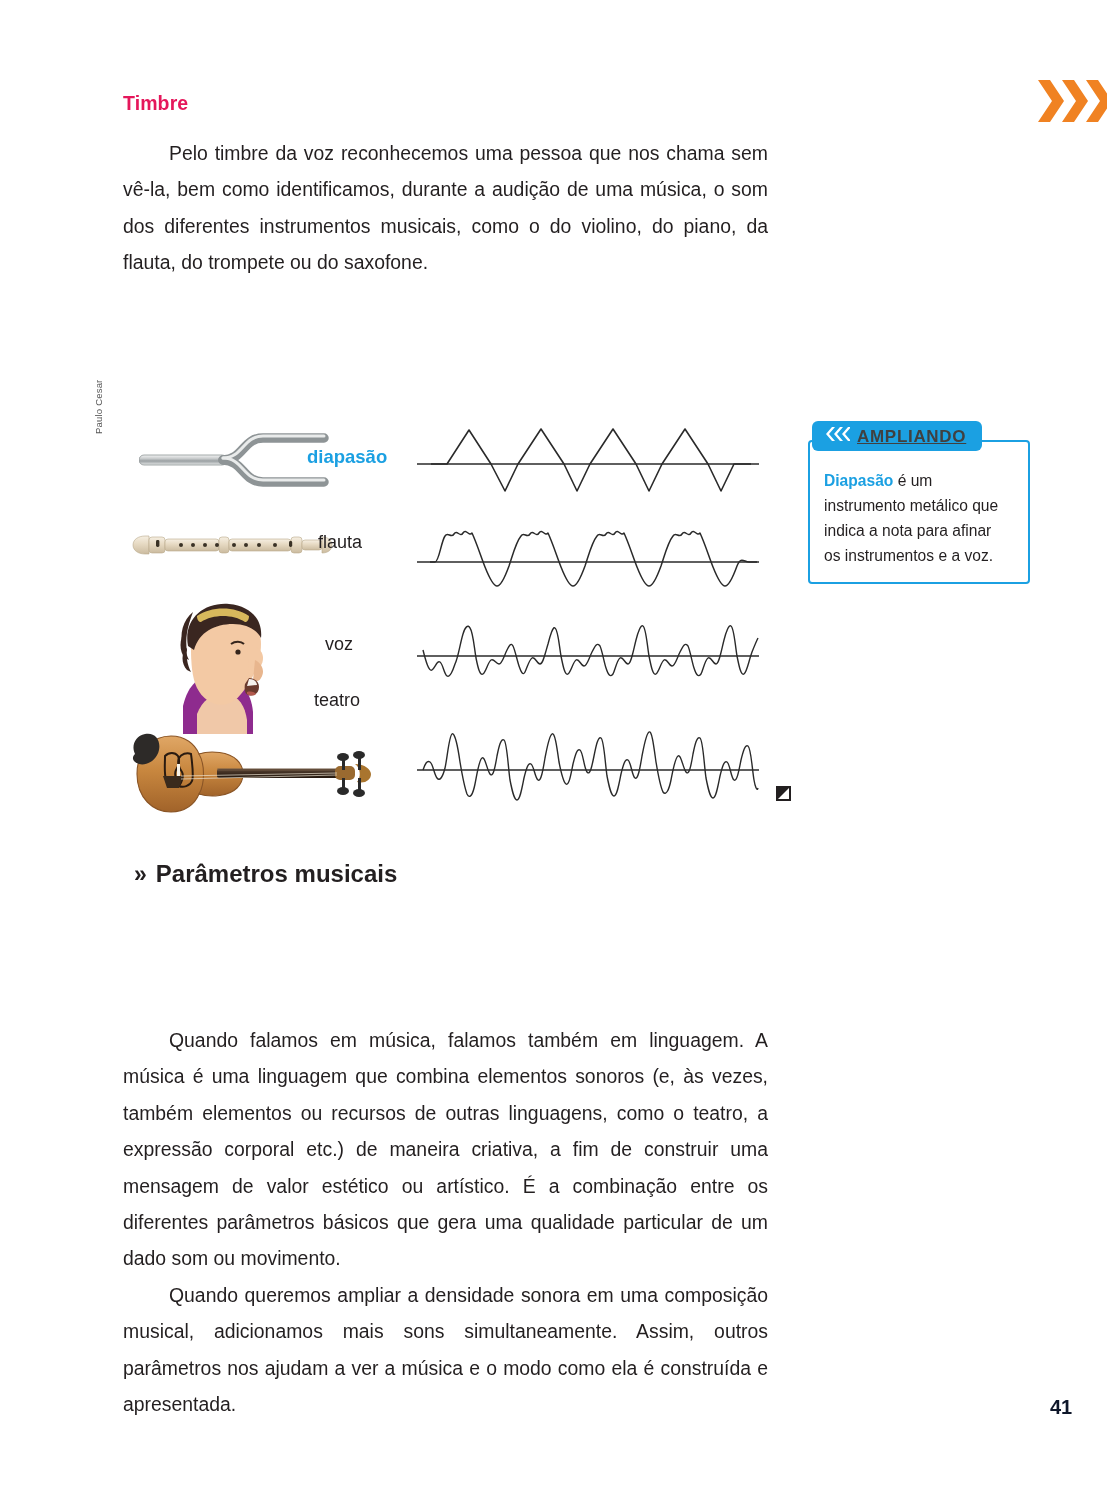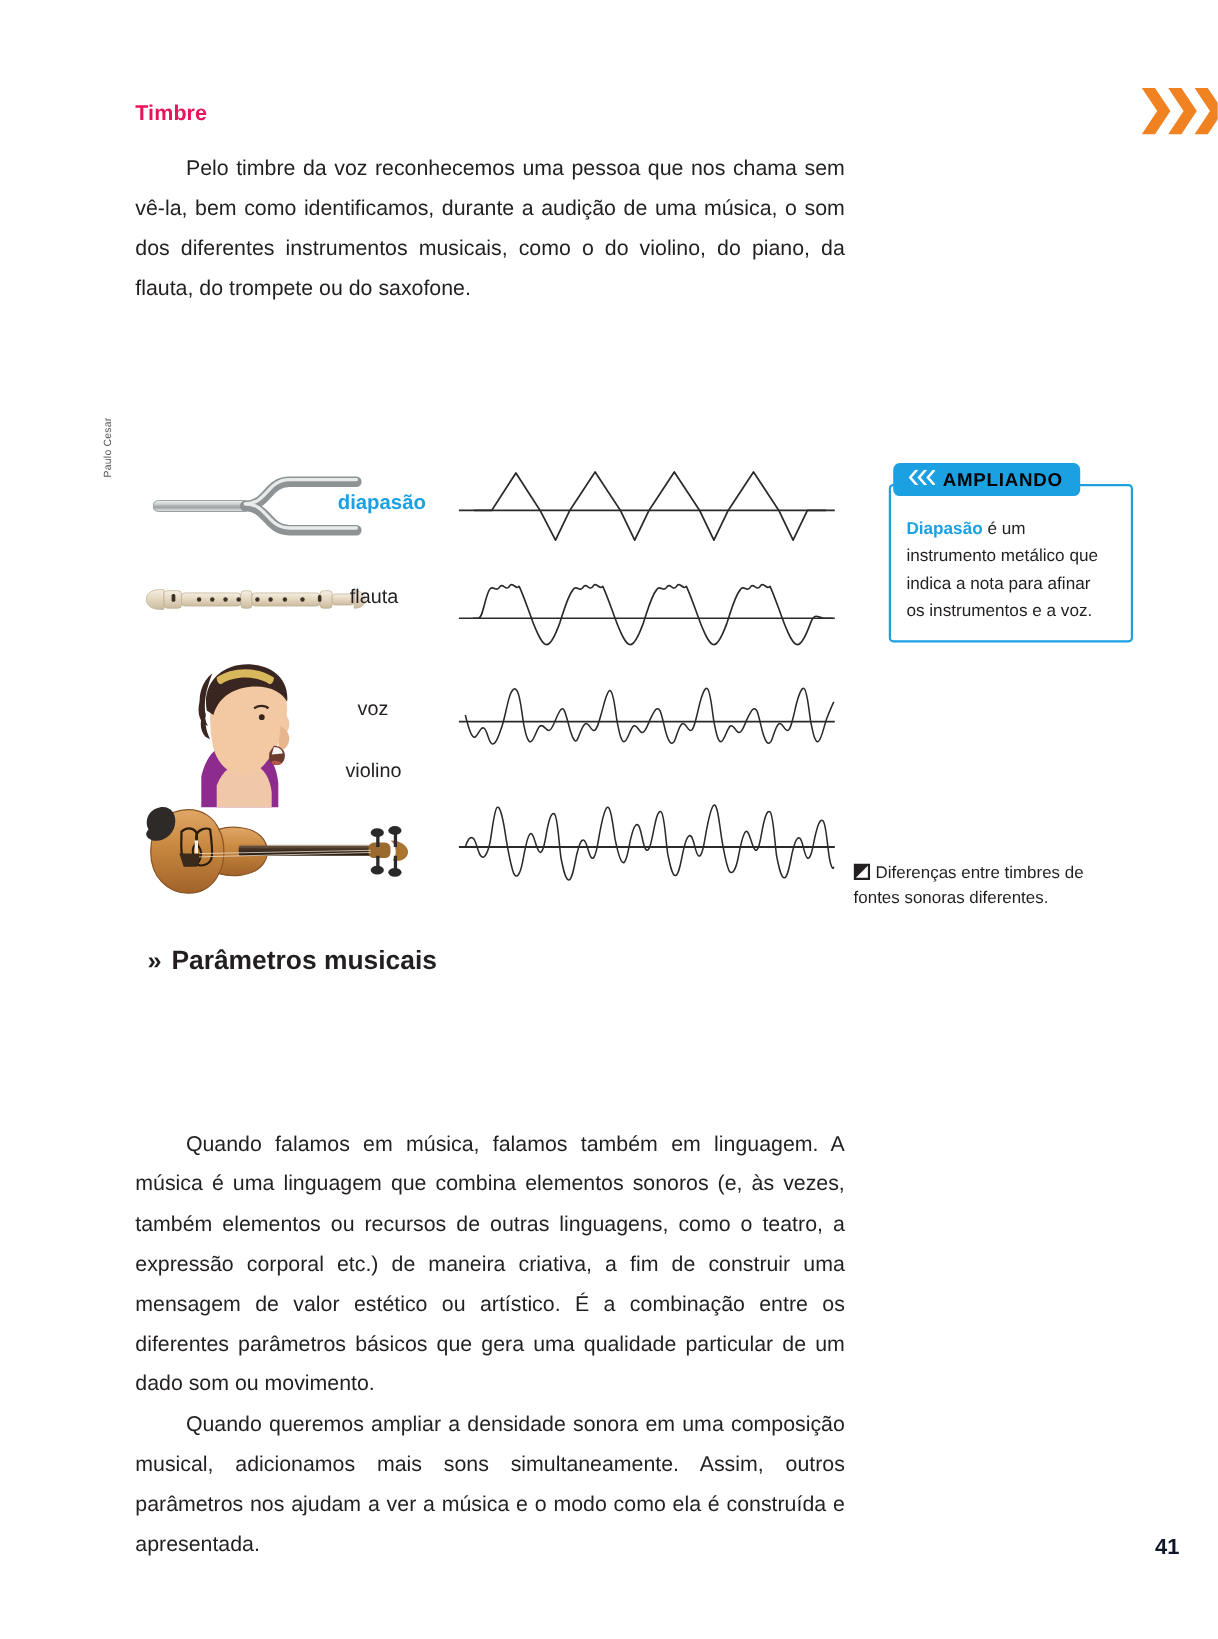--- a/index.html
+++ b/index.html
@@ -122,25 +122,26 @@
     height: 30px;
     background: #1ba0e2;
     border-radius: 6px;
     padding: 0 16px 0 12px;
     display: flex;
     align-items: center;
     gap: 7px;
     box-sizing: border-box;
   }
   #ampliando-tab .tab-text {
-    color: #000000;
+    color: #404040;
     font-weight: bold;
     font-size: 17px;
     letter-spacing: .7px;
     line-height: 1;
+    text-decoration: underline;
   }
   .box-body {
     font-size: 15.6px;
     line-height: 25px;
     color: #231f20;
   }
   .box-body .kw {
     color: #1ba0e2;
     font-weight: bold;
   }
@@ -394,21 +395,21 @@
           <rect x="237" y="34" width="3" height="12" fill="#2a2a2a"></rect>
           <ellipse cx="222" cy="67" rx="6" ry="4" fill="#2a2a2a"></ellipse>
           <rect x="221" y="54" width="3" height="11" fill="#2a2a2a"></rect>
           <ellipse cx="238" cy="69" rx="6" ry="4" fill="#2a2a2a"></ellipse>
           <rect x="237" y="54" width="3" height="13" fill="#2a2a2a"></rect>
           <path d="M60,52 L216,49" stroke="#efe6d4" stroke-width="0.8" opacity="0.85"></path>
           <path d="M60,55 L216,51" stroke="#efe6d4" stroke-width="0.8" opacity="0.85"></path>
         </svg>
       </div>
 
-      <div class="fig-label" style="left:215px;top:-22px;">violino</div>
+      <div class="fig-label" style="left:215px;top:-22px;">teatro</div>
 
       <div class="wave-holder" style="top:10px;">
         <svg width="342" height="100" viewBox="0 0 342 100" aria-hidden="true">
           <line x1="0" y1="48" x2="342" y2="48" stroke="#2a2a2a" stroke-width="1.6"></line>
           <path d="M6,48 C8,42 10,38 13,40 C16,42 17,52 20,56 C23,60 26,54 28,46
                    C30,38 32,14 35,12 C38,10 41,26 43,40 C45,52 47,64 50,72
                    C53,78 56,72 58,62 C60,52 62,38 65,36 C68,34 70,48 73,52
                    C76,56 78,46 80,34 C82,24 84,16 87,18 C90,20 91,44 93,58
                    C95,68 97,78 100,78 C103,78 105,66 107,56 C109,48 111,40 114,42
                    C117,44 118,56 121,58 C124,60 126,48 128,36 C130,26 132,14 135,12
@@ -442,21 +443,21 @@
     </span>
     <span class="tab-text">AMPLIANDO</span>
   </div>
 
   <div id="fig-caption">
     <span class="cap-marker">
       <svg width="15" height="15" viewBox="0 0 15 15" aria-hidden="true">
         <rect x="0" y="0" width="15" height="15" fill="#231f20"></rect>
         <path d="M2,13 L13,2 L13,13 Z" fill="#ffffff"></path>
       </svg>
-    </span><span>Diferenças entre timbres de fontes sonoras diferentes.</span>
+    </span>
   </div>
 
   <div id="subheading">
     <span class="guill">»</span>
     <span>Parâmetros musicais</span>
   </div>
 
 
   <div class="textcol justify-full" id="para-block-2">
     <p>Quando falamos em música, falamos também em linguagem. A música é uma linguagem que combina elementos sonoros (e, às vezes, também elementos ou recursos de outras linguagens, como o teatro, a expressão corporal etc.) de maneira criativa, a fim de construir uma mensagem de valor estético ou artístico. É a combinação entre os diferentes parâmetros básicos que gera uma qualidade particular de um dado som ou movimento.</p>

